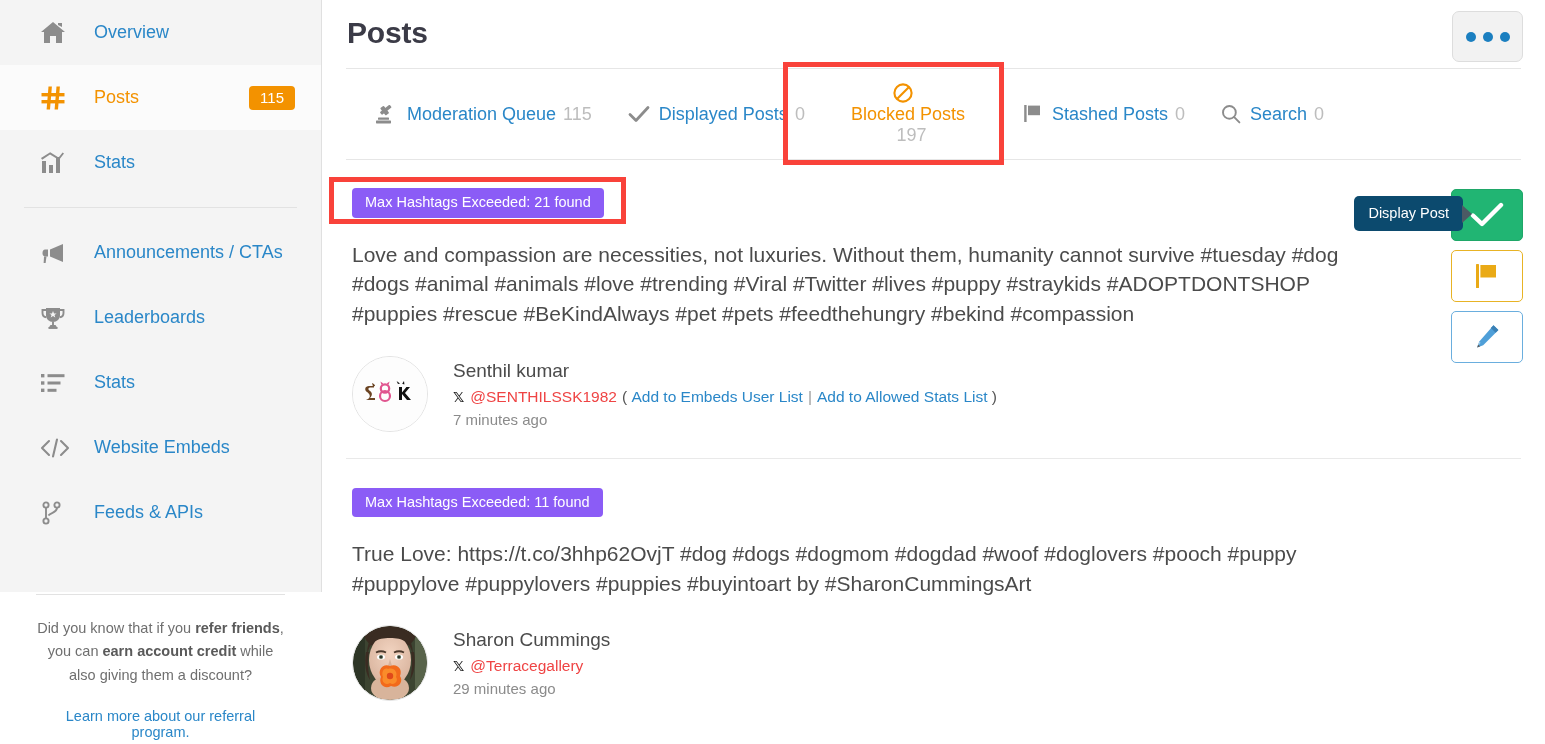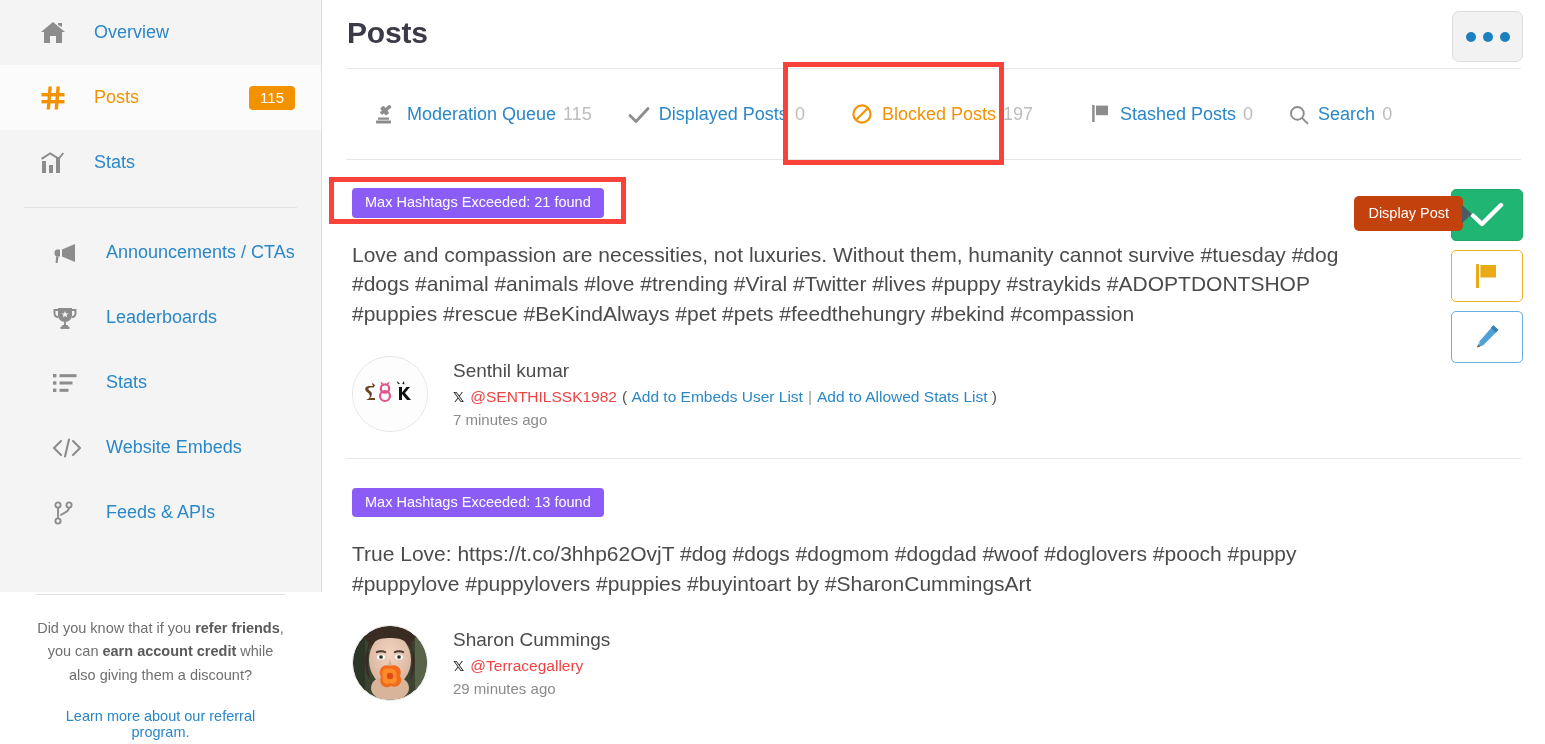--- a/index.html
+++ b/index.html
@@ -49,21 +49,21 @@
     font-size: 15px;
     border-radius: 4px;
     padding: 4px 11px 5px 11px;
     line-height: 1;
     font-weight: 400;
   }
   .nav-divider {
     height: 1px; background: #e2e2e2;
     margin: 12px 24px 12px 24px;
   }
-  .nav-group-2 .nav-item { height: 65px; margin-left: 12px; }
+  .nav-group-2 .nav-item { height: 65px; }
 
   .referral {
     position: absolute;
     left: 0; right: 0;
     top: 594px;
     padding: 0 36px;
     text-align: center;
   }
   .referral-divider {
     height: 1px; background: #e2e2e2;
@@ -123,21 +123,21 @@
 
   
   .tabs-wrap {
     border-top: 1px solid #e6e6e6;
     border-bottom: 1px solid #e6e6e6;
     height: 92px;
     display: flex; align-items: center;
     position: relative;
   }
   .tab {
-    display: flex; align-items: flex-end;
+    display: flex; align-items: center;
     margin-right: 36px;
     cursor: pointer;
     white-space: nowrap;
   }
   .tab-icon { display: flex; align-items: center; margin-right: 9px; color: #8c8c8c; }
   .tab-label { font-size: 18px; color: #2a87c8; }
   .tab-count { font-size: 18px; color: #bdbdbd; margin-left: 7px; }
   .tab.active .tab-label { color: #f39200; }
   .tab.active .tab-icon { color: #f39200; }
 
@@ -214,21 +214,21 @@
     cursor: pointer;
     background: #ffffff;
   }
   .act-approve { background: #21b573; border: 1px solid #1fa768; }
   .act-flag { border: 1px solid #e8b325; }
   .act-edit { border: 1px solid #6aaede; }
 
   .tooltip {
     position: absolute;
     right: 82px; top: 196px;
-    background: #c2410c;
+    background: #0c4a6e;
     color: #ffffff;
     font-size: 14.5px;
     padding: 9px 14px 10px 14px;
     border-radius: 5px;
     white-space: nowrap;
     z-index: 16;
   }
   .tooltip:after {
     content: "";
     position: absolute;
@@ -390,21 +390,21 @@
       <div class="tab">
         <span class="tab-icon">
           <svg width="22" height="20" viewBox="0 0 22 20" fill="none" stroke="currentColor" stroke-width="2.8" stroke-linecap="round" stroke-linejoin="round">
             <path d="M2 10.5 L8 16.5 L20 3.5"></path>
           </svg>
         </span>
         <span class="tab-label">Displayed Posts</span>
         <span class="tab-count">0</span>
       </div>
 
-      <div class="tab active" style="margin-left:10px;">
+      <div class="tab active" style="margin-left:10px;flex-direction:column;">
         <span class="tab-icon">
           <svg width="22" height="22" viewBox="0 0 22 22" fill="none" stroke="currentColor" stroke-width="2.1">
             <circle cx="11" cy="11" r="8.6"></circle>
             <path d="M5 17 L17 5"></path>
           </svg>
         </span>
         <span class="tab-label">Blocked Posts</span>
         <span class="tab-count">197</span>
       </div>
 
@@ -468,21 +468,21 @@
           </div>
           <div class="ts">7 minutes ago</div>
         </div>
       </div>
     </div>
 
     <div class="post-divider" style="margin-top:26px;"></div>
 
     <div class="post" style="padding-top:29px;">
       <div style="padding-left:6px;">
-        <span class="flag-badge">Max Hashtags Exceeded: 13 found</span>
+        <span class="flag-badge">Max Hashtags Exceeded: 11 found</span>
       </div>
 
       <div class="post-text" style="margin-top:22px; padding-left:6px;">True Love: https://t.co/3hhp62OvjT #dog #dogs #dogmom #dogdad #woof #doglovers #pooch #puppy #puppylove #puppylovers #puppies #buyintoart by #SharonCummingsArt</div>
 
       <div class="author" style="margin-top:26px; padding-left:6px;">
         <div class="avatar">
           <svg width="74" height="74" viewBox="0 0 74 74">
             <defs>
               <clipPath id="clipAv2">
                   <circle cx="37" cy="37" r="37"></circle>

